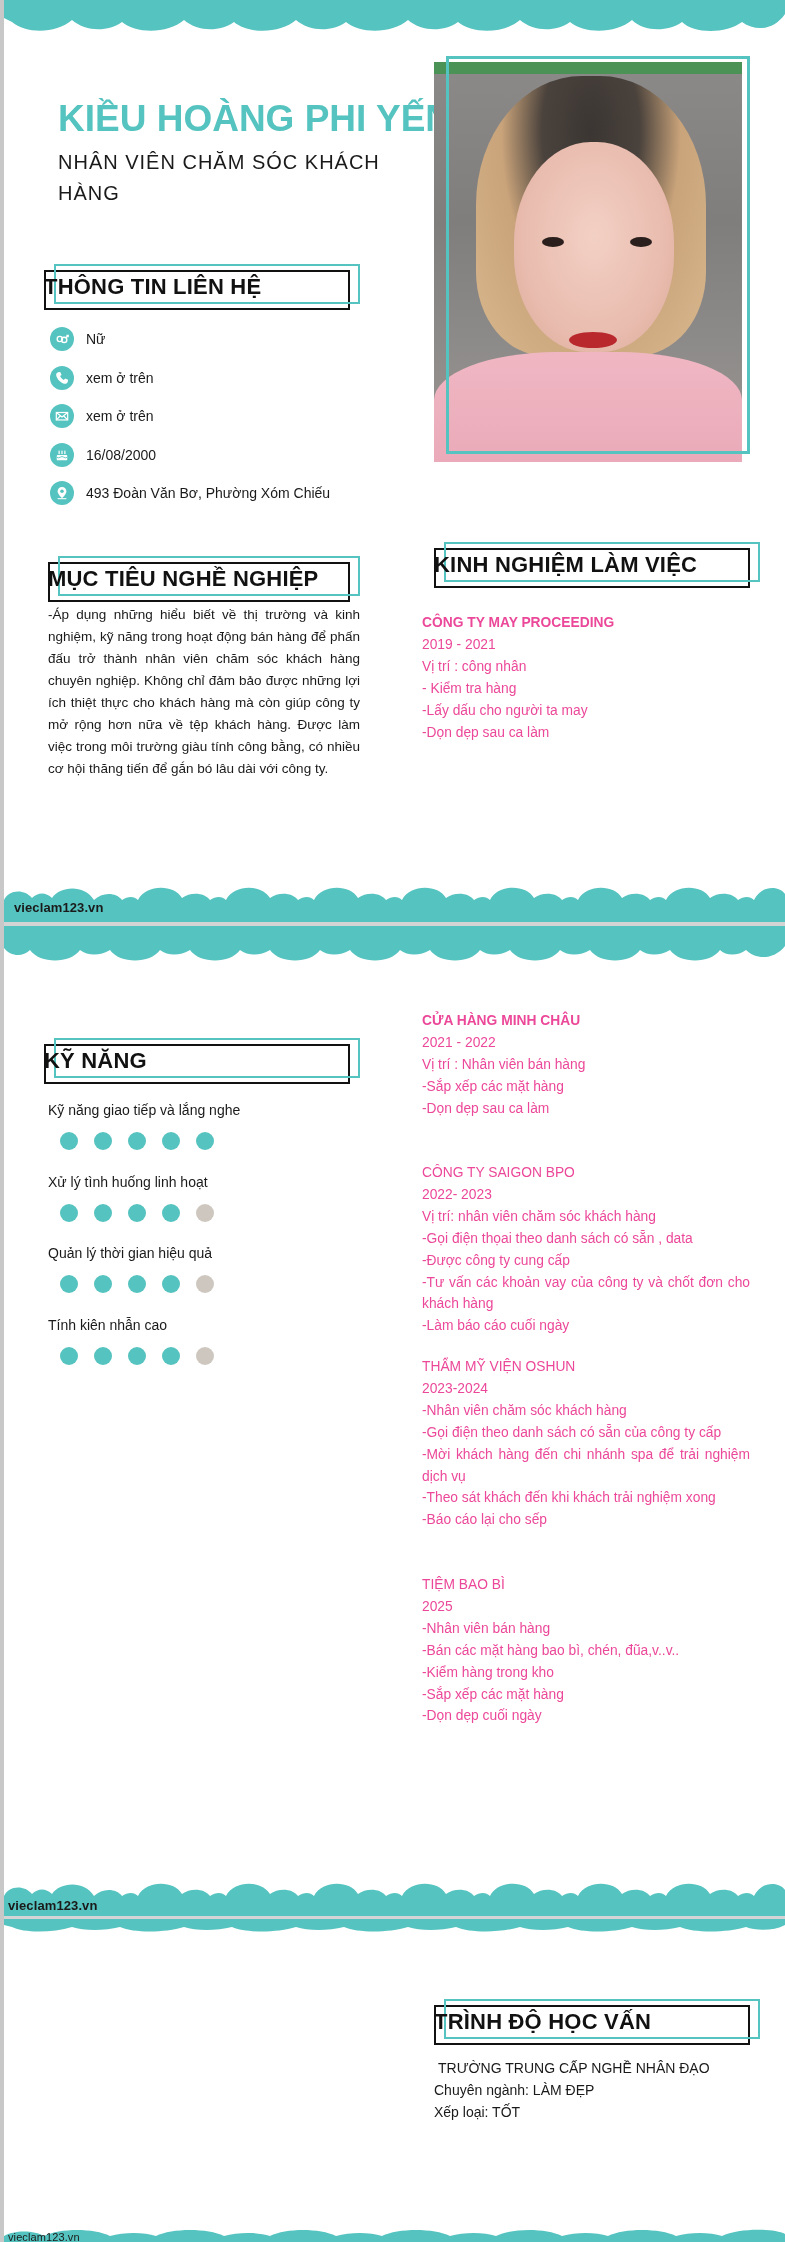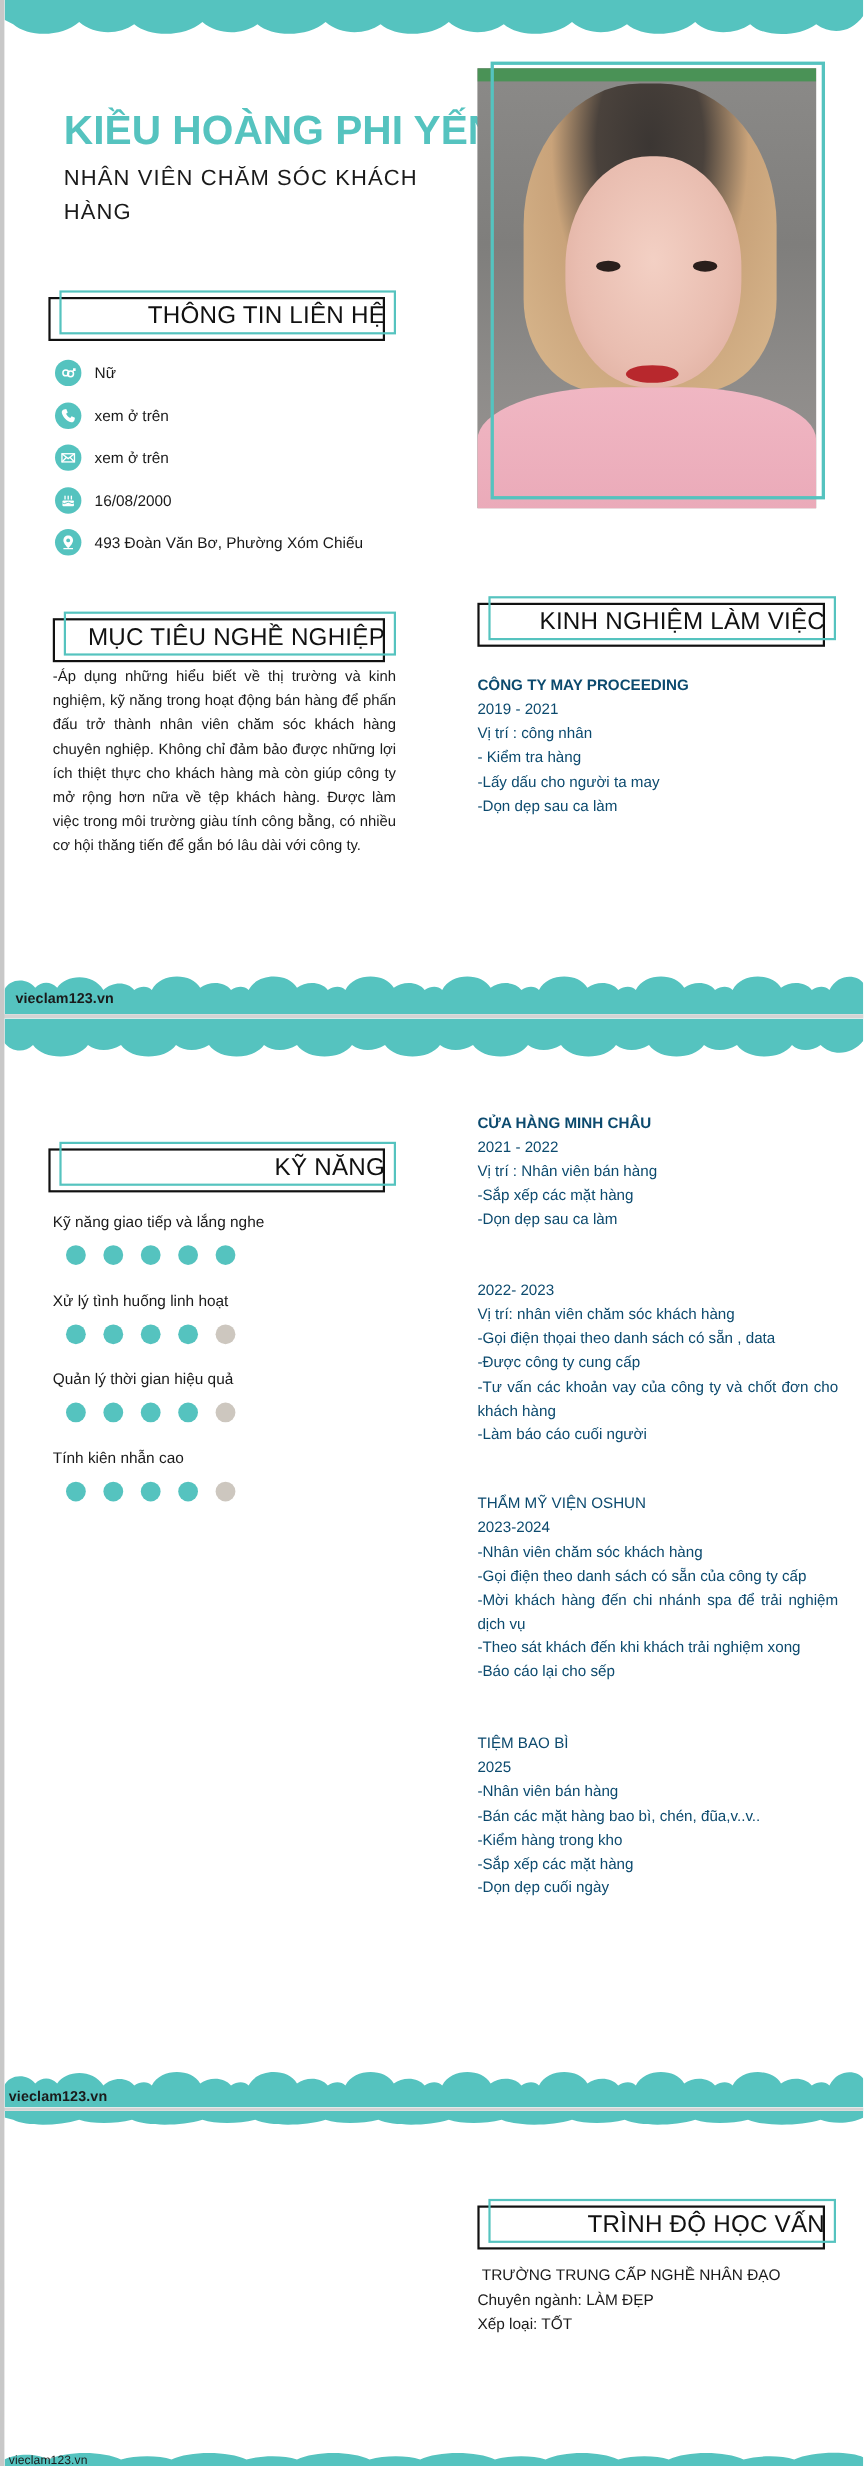--- a/index.html
+++ b/index.html
@@ -11,41 +11,41 @@
   .clouds-bottom { position: absolute; left: 0; width: 100%; height: 34px; }
   .footer-brand { position: absolute; left: 10px; font-size: 13px; color: #1a1a1a; font-weight: bold; letter-spacing: 0.1px; }
   .page-gap { position: absolute; left: 0; width: 785px; height: 4px; background: #d4d4d4; }
 
   .name { position: absolute; left: 54px; top: 98px; font-size: 37px; color: #55c3bf; font-weight: bold; letter-spacing: 0; }
   .job-title { position: absolute; left: 54px; top: 147px; width: 330px; font-size: 20px; line-height: 31px; letter-spacing: 1px; color: #1a1a1a; }
 
   .sec-title { position: absolute; height: 46px; }
   .sec-title .box-black { position: absolute; left: 0; top: 6px; right: 10px; height: 40px; border: 2.5px solid #111; }
   .sec-title .box-teal { position: absolute; left: 10px; top: 0; right: 0; height: 40px; border: 2.5px solid #55c3bf; }
-  .sec-title .label { position: absolute; left: 0; right: 10px; top: 10px; text-align: right; font-size: 22px; font-weight: normal; color: #111; letter-spacing: 0.2px; }
+  .sec-title .label { position: absolute; left: 0; right: 10px; top: 10px; text-align: left; font-size: 22px; font-weight: bold; color: #111; letter-spacing: 0.2px; }
 
   .contact-list { position: absolute; left: 46px; top: 320px; }
   .contact-item { display: flex; align-items: center; height: 38.5px; }
   .contact-icon { width: 24px; height: 24px; border-radius: 50%; background: #55c3bf; color: #fff; display: flex; align-items: center; justify-content: center; margin-right: 12px; }
   .contact-icon svg { width: 14px; height: 14px; }
   .contact-text { font-size: 14px; color: #1a1a1a; }
 
   .photo-wrap { position: absolute; left: 430px; top: 56px; width: 316px; height: 408px; }
   .photo { position: absolute; left: 0; top: 6px; width: 308px; height: 400px; background: linear-gradient(180deg,#8b8a88 0%,#7f7e7c 40%,#8d8b89 70%,#9a9593 100%); overflow: hidden; }
   .photo .green-bar { position: absolute; left: 0; top: 0; width: 100%; height: 12px; background: #4a9256; }
   .photo .hair { position: absolute; left: 42px; top: 14px; width: 230px; height: 280px; border-radius: 46% 46% 30% 30%; background: radial-gradient(ellipse at 50% 20%, #3b3633 0%, #4a423c 30%, #c9a37a 55%, #d9b88e 100%); }
   .photo .face { position: absolute; left: 80px; top: 80px; width: 160px; height: 210px; border-radius: 48% 48% 46% 46%; background: radial-gradient(ellipse at 50% 45%, #f3d0c4 0%, #e9bdb0 60%, #dba999 100%); }
   .photo .eye { position: absolute; width: 22px; height: 10px; border-radius: 50%; background: #2a1f1c; top: 175px; }
   .photo .lips { position: absolute; left: 135px; top: 270px; width: 48px; height: 16px; border-radius: 50%; background: #b8282d; }
   .photo .shirt { position: absolute; left: 0; top: 290px; width: 308px; height: 120px; border-radius: 40% 40% 0 0; background: linear-gradient(180deg,#f0b7c3,#eaa9b8); }
   .photo-frame { position: absolute; left: 12px; top: 0; width: 304px; height: 398px; border: 3px solid #55c3bf; }
 
   .objective-text { position: absolute; left: 44px; top: 604px; width: 312px; font-size: 13.5px; line-height: 22px; text-align: justify; color: #1a1a1a; }
 
-  .exp-block { position: absolute; left: 430px; width: 328px; font-size: 13.8px; line-height: 21.9px; color: #0c4a6e; }
+  .exp-block { position: absolute; left: 418px; width: 328px; font-size: 13.8px; line-height: 21.9px; color: #ec4899; }
   .exp-block .company { font-weight: normal; }
   .exp-block .company.bold { font-weight: bold; }
   .exp-block .line { text-align: justify; }
 
   .skills { position: absolute; left: 44px; top: 1100px; width: 320px; }
   .skill { height: 71.5px; }
   .skill-name { font-size: 14px; color: #1a1a1a; height: 32px; line-height: 20px; }
   .dots { display: flex; gap: 16px; padding-left: 12px; }
   .dot { width: 18px; height: 18px; border-radius: 50%; background: #55c3bf; }
   .dot.off { background: #cdc7bf; }
@@ -223,26 +223,27 @@
 
   <div class="exp-block" style="top:84px;">
     <div class="company bold">CỬA HÀNG MINH CHÂU</div>
     <div>2021 - 2022</div>
     <div class="line">Vị trí : Nhân viên bán hàng</div>
     <div class="line">-Sắp xếp các mặt hàng</div>
     <div class="line">-Dọn dẹp sau ca làm</div>
   </div>
 
   <div class="exp-block" style="top:236px;">
+    <div class="company">CÔNG TY SAIGON BPO</div>
     <div>2022- 2023</div>
     <div class="line">Vị trí: nhân viên chăm sóc khách hàng</div>
     <div class="line">-Gọi điện thọai theo danh sách có sẵn , data</div>
     <div class="line">-Được công ty cung cấp</div>
     <div class="line">-Tư vấn các khoản vay của công ty và chốt đơn cho khách hàng</div>
-    <div class="line">-Làm báo cáo cuối người</div>
+    <div class="line">-Làm báo cáo cuối ngày</div>
   </div>
 
   <div class="exp-block" style="top:430px;">
     <div class="company">THẨM MỸ VIỆN OSHUN</div>
     <div>2023-2024</div>
     <div class="line">-Nhân viên chăm sóc khách hàng</div>
     <div class="line">-Gọi điện theo danh sách có sẵn của công ty cấp</div>
     <div class="line">-Mời khách hàng đến chi nhánh spa để trải nghiệm dịch vụ</div>
     <div class="line">-Theo sát khách đến khi khách trải nghiệm xong</div>
     <div class="line">-Báo cáo lại cho sếp</div>

